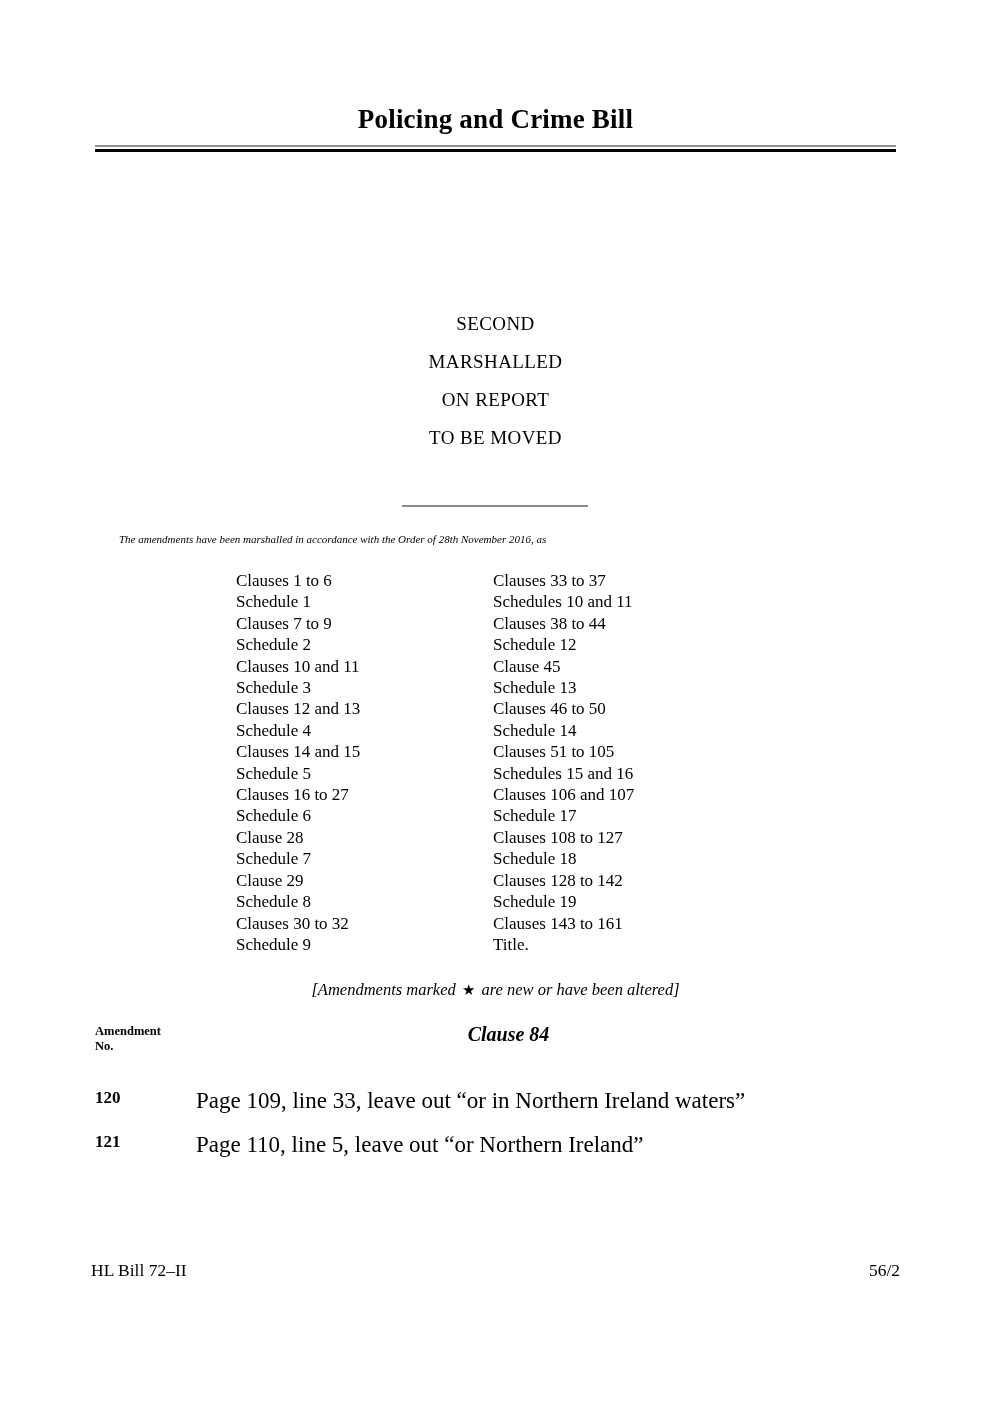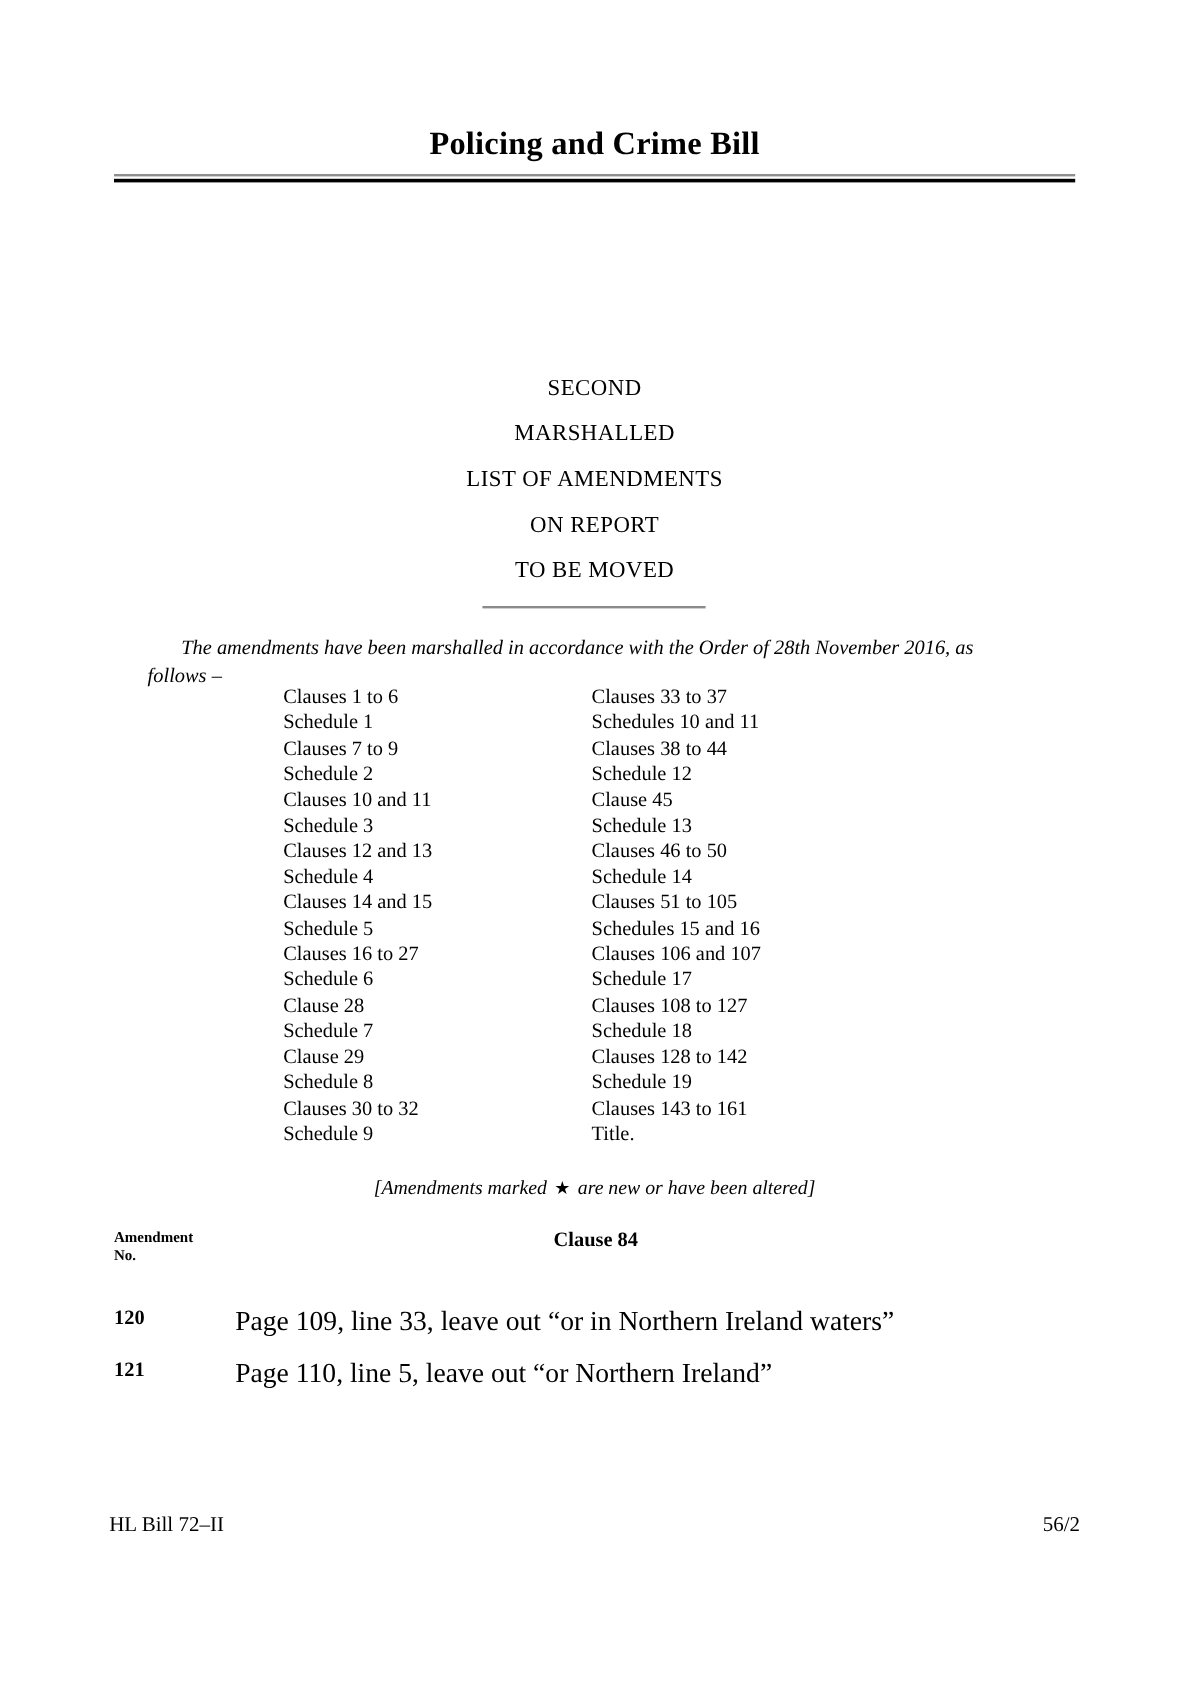--- a/index.html
+++ b/index.html
@@ -79,25 +79,24 @@
     background: #8b8b8b;
   }
 
   
   .intro {
     position: absolute;
     left: 91px;
     top: 528px;
     width: 809px;
     font-style: italic;
-    font-size: 17px;
+    font-size: 11px;
     line-height: 23px;
     text-align: justify;
     text-indent: 28px;
-    margin-left: 32px;
   }
   .intro .last-line {
     display: block;
     text-indent: 0;
   }
 
   
   .columns {
     position: absolute;
     left: 236px;
@@ -137,26 +136,27 @@
     position: absolute;
     left: 95px;
     top: 1024px;
     width: 120px;
     font-size: 12.5px;
     font-weight: bold;
     line-height: 15px;
   }
   .clause-heading {
     position: absolute;
-    left: 196px;
+    left: 208px;
     top: 1023px;
     width: 601px;
     text-align: center;
-    font-size: 17px;
+    font-size: 20px;
     font-weight: bold;
+    font-style: italic;
   }
   .member-name {
     position: absolute;
     left: 196px;
     top: 1058px;
     width: 601px;
     text-align: center;
     font-size: 17.5px;
     letter-spacing: 0.2px;
   }
@@ -214,30 +214,28 @@
   <div class="doc-title">Policing and Crime Bill</div>
 
   <div class="rule-double">
     <div class="thin"></div>
     <div class="thick"></div>
   </div>
 
   <div class="caps-block">
     <div class="caps-line">SECOND</div>
     <div class="caps-line">MARSHALLED</div>
-    <div class="caps-line">LIST OF AMENDMENTS</div>
     <div class="caps-line">ON REPORT</div>
     <div class="caps-line">TO BE MOVED</div>
   </div>
 
   <div class="short-rule"></div>
 
   <div class="intro">
     <span>The amendments have been marshalled in accordance with the Order of 28th November 2016, as</span>
-    <span class="last-line">follows –</span>
   </div>
 
   <div class="columns">
     <div class="col col-left">
       <div class="col-item">Clauses 1 to 6</div>
       <div class="col-item">Schedule 1</div>
       <div class="col-item">Clauses 7 to 9</div>
       <div class="col-item">Schedule 2</div>
       <div class="col-item">Clauses 10 and 11</div>
       <div class="col-item">Schedule 3</div>

